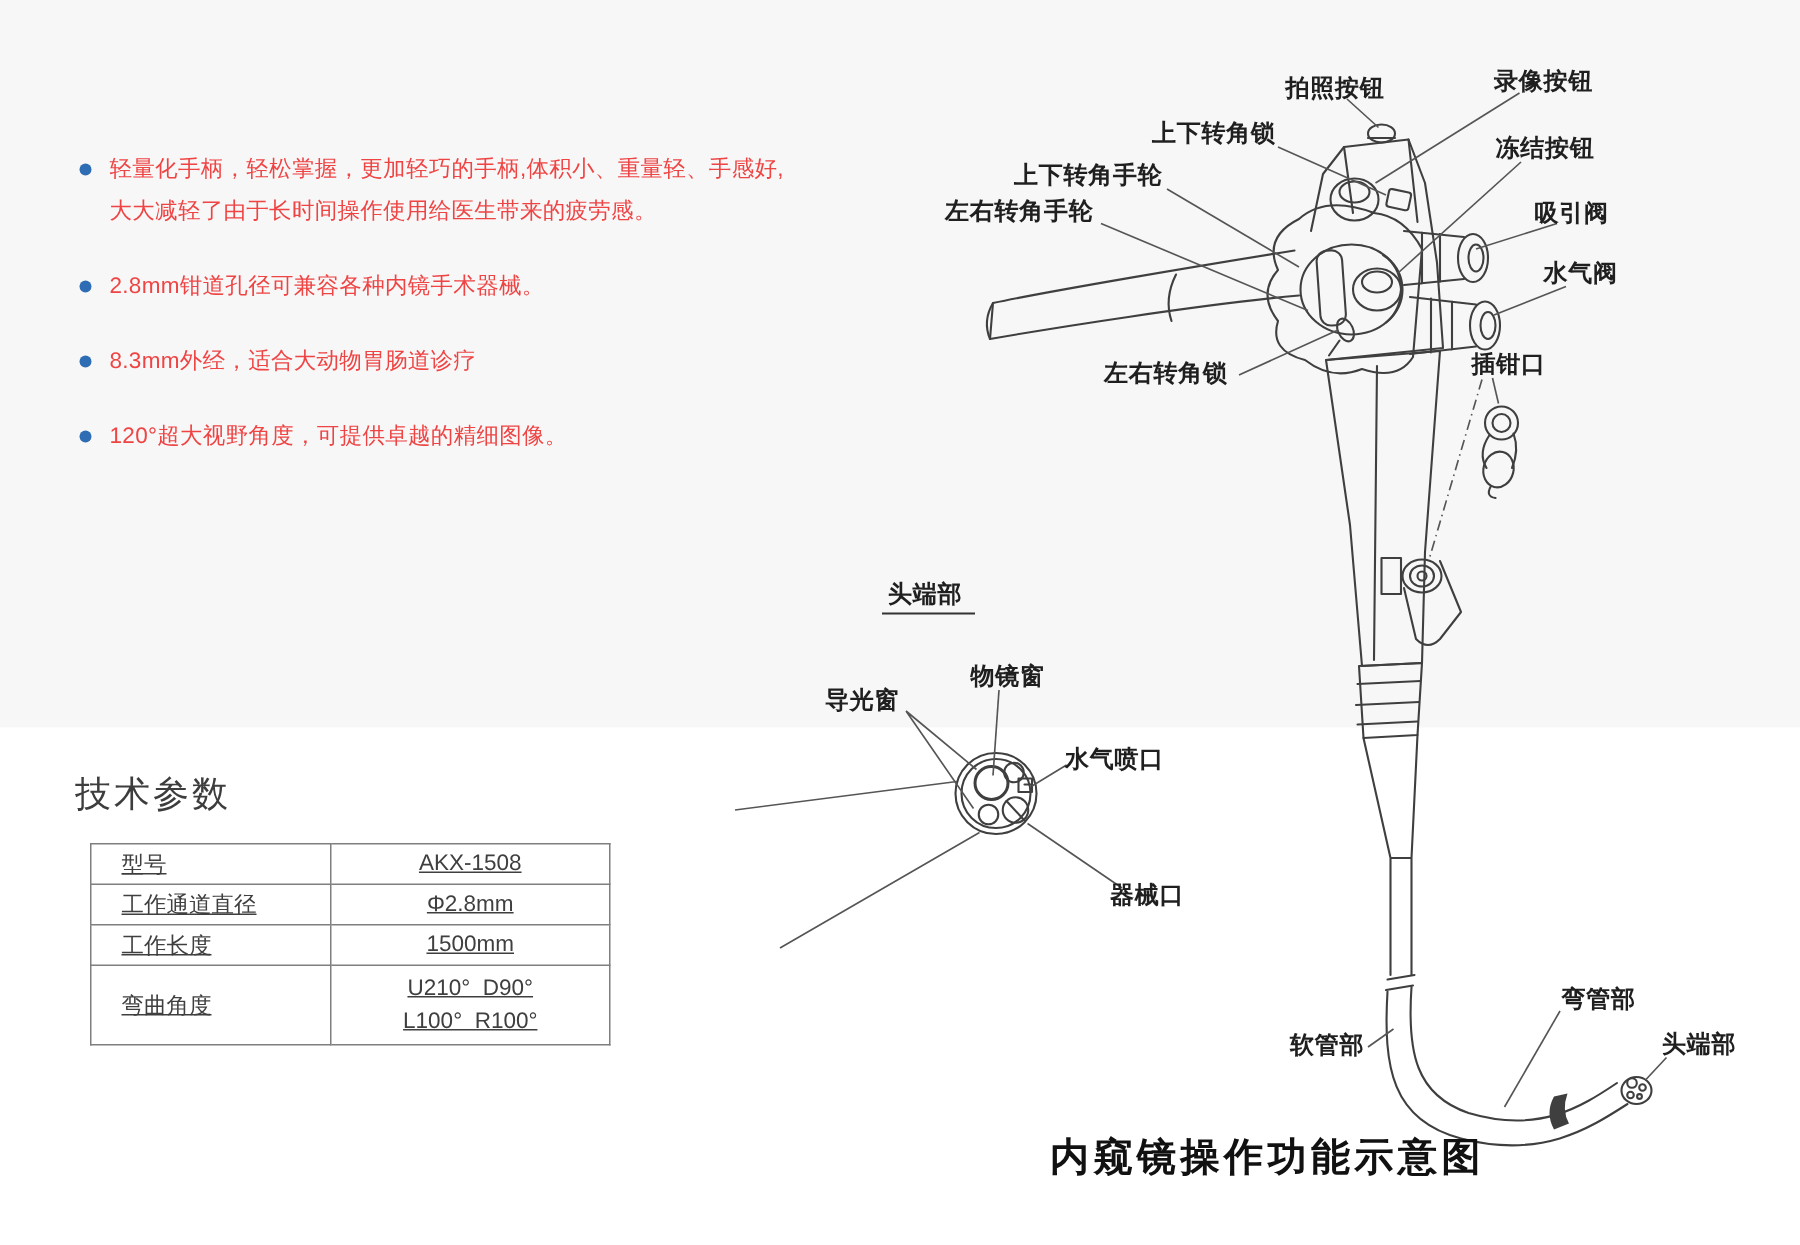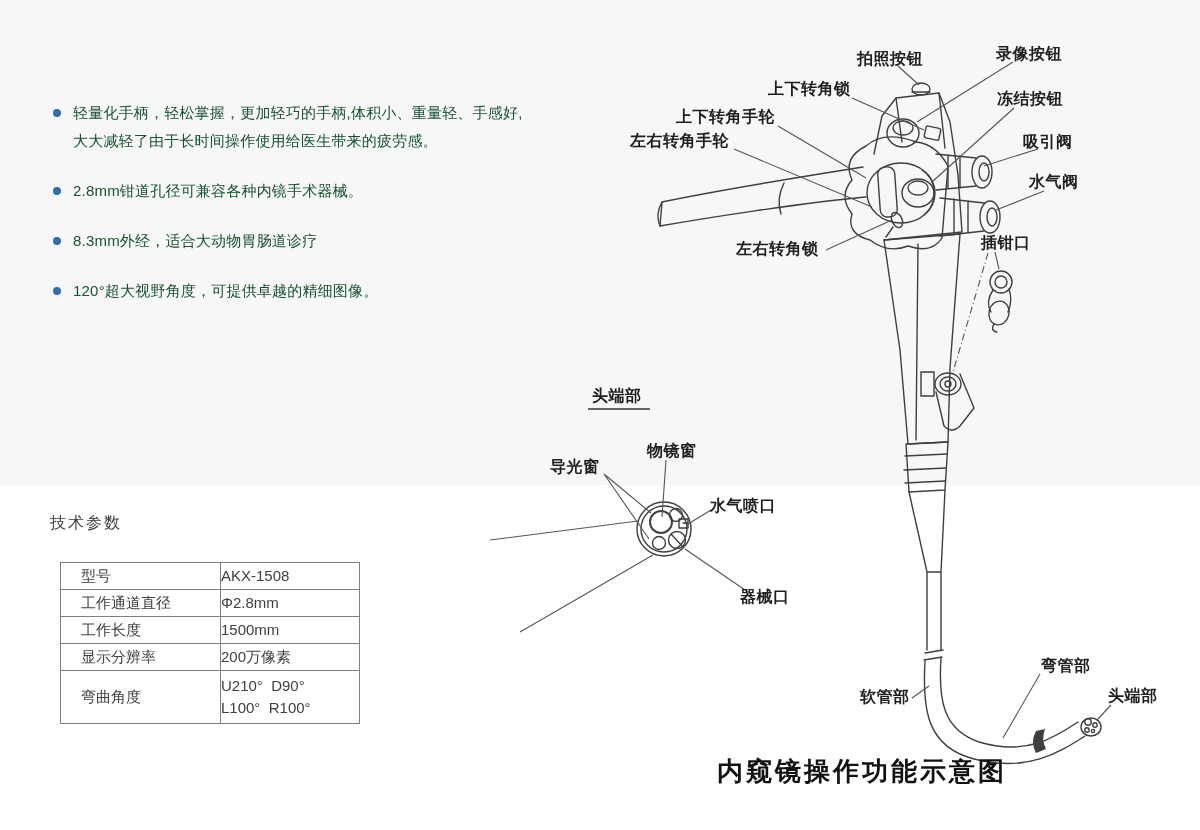--- a/index.html
+++ b/index.html
@@ -7,48 +7,48 @@
     width:1200px;height:830px;position:relative;overflow:hidden;
     background:#ffffff;font-family:"Liberation Sans","DejaVu Sans",sans-serif;
   }
   .top-band{position:absolute;left:0;top:0;width:1200px;height:485px;background:#f7f7f7}
 
   
   .features{position:absolute;left:50px;top:99px;width:478px}
   .features ul{list-style:none;margin:0;padding:0}
   .features li{
     position:relative;padding-left:23px;margin-bottom:22px;
-    font-size:15px;line-height:28px;color:#14532d;letter-spacing:0.2px;
+    font-size:15px;line-height:28px;color:#ef4444;letter-spacing:0.2px;
   }
   .features li::before{
     content:"";position:absolute;left:3px;top:10px;width:8px;height:8px;
     border-radius:50%;background:#2e6db4;
   }
 
   
   .spec-heading{
-    position:absolute;left:50px;top:513px;font-size:16px;color:#3d3d3d;letter-spacing:2px;
+    position:absolute;left:50px;top:513px;font-size:24px;color:#3d3d3d;letter-spacing:2px;
   }
   .spec-table{
-    position:absolute;left:60px;top:562px;width:300px;
-    border-collapse:collapse;font-size:15px;color:#3f3f3f;
+    position:absolute;left:60px;top:562px;width:347px;
+    border-collapse:collapse;font-size:15px;color:#3f3f3f;text-decoration:underline;
   }
   .spec-table td{border:1px solid #7f7f7f;height:26px;padding:0}
   .spec-table td.c1{width:139px;padding-left:20px}
-  .spec-table td.c2{white-space:pre;line-height:22px}
+  .spec-table td.c2{text-align:center;white-space:pre;line-height:22px}
   .spec-table tr.tall td{height:52px}
 
   
   .diagram-svg{position:absolute;left:460px;top:20px;width:740px;height:780px}
   .diagram-svg text{
     font-family:"Liberation Serif","DejaVu Serif",serif;font-weight:bold;
     font-size:16px;fill:#1f1f1f;letter-spacing:0.5px;
   }
   .caption{
-    position:absolute;left:717px;top:754px;
+    position:absolute;left:700px;top:754px;
     font-family:"Liberation Serif","DejaVu Serif",serif;font-weight:bold;
     font-size:26px;color:#111;letter-spacing:3px;
   }
 </style>
 </head>
 <body>
 
 <div class="top-band"></div>
 
 <div class="features">
@@ -67,24 +67,20 @@
       <td class="c1">型号</td>
       <td class="c2">AKX-1508</td>
     </tr>
     <tr>
       <td class="c1">工作通道直径</td>
       <td class="c2">Φ2.8mm</td>
     </tr>
     <tr>
       <td class="c1">工作长度</td>
       <td class="c2">1500mm</td>
-    </tr>
-    <tr>
-      <td class="c1">显示分辨率</td>
-      <td class="c2">200万像素</td>
     </tr>
     <tr class="tall">
       <td class="c1">弯曲角度</td>
       <td class="c2"><div>U210°  D90°</div><div>L100°  R100°</div></td>
     </tr>
   </tbody>
 </table>
 
 <svg class="diagram-svg" viewBox="460 20 740 780">
   <g stroke="#3f3f3f" fill="none" stroke-width="1.4" stroke-linejoin="round" stroke-linecap="round">

